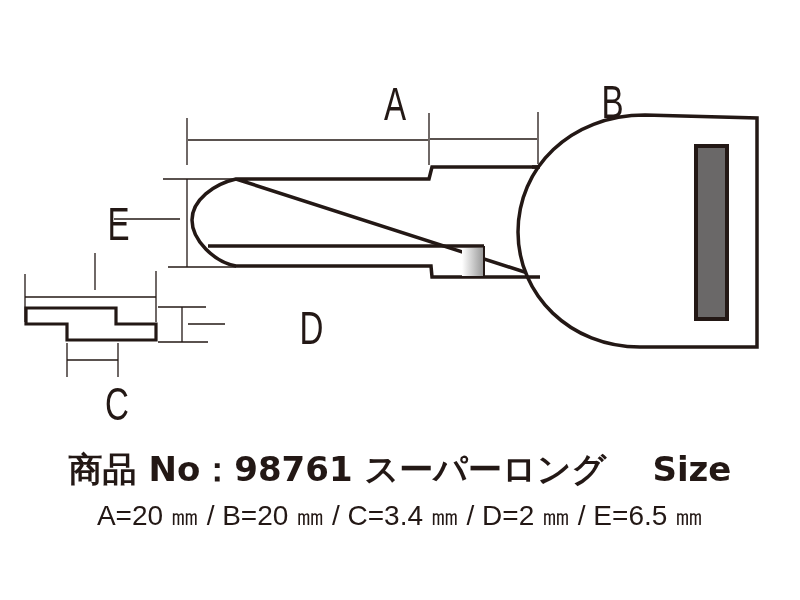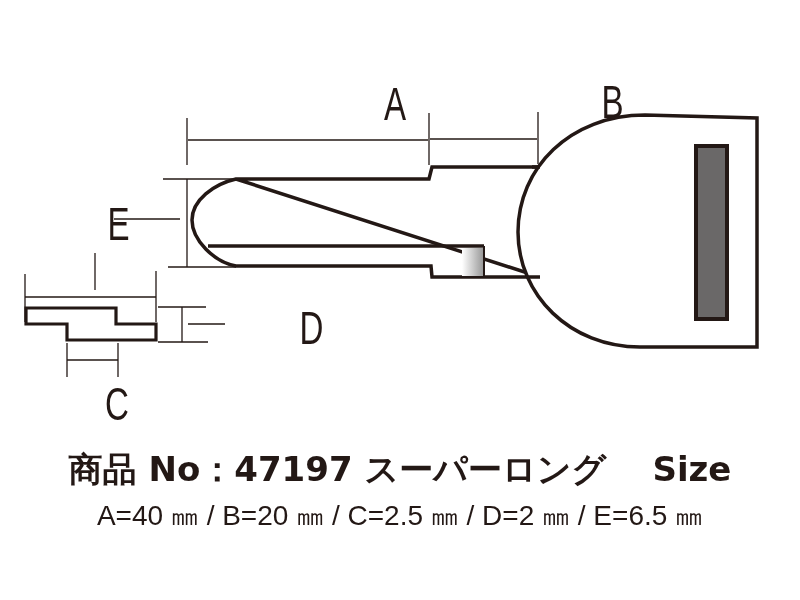--- a/index.html
+++ b/index.html
@@ -70,16 +70,16 @@
     <text class="dimlabel" x="247" y="344" text-anchor="middle" transform="scale(0.72,1)" style="transform-origin:247px 324px">D</text>
 
     <line x1="67" y1="343" x2="67" y2="377" stroke="#231815" stroke-width="1.3"></line>
     <line x1="118" y1="343" x2="118" y2="377" stroke="#231815" stroke-width="1.3"></line>
     <line x1="67" y1="360" x2="118" y2="360" stroke="#231815" stroke-width="1.3"></line>
     <text class="dimlabel" x="95" y="420" text-anchor="middle" transform="scale(0.72,1)" style="transform-origin:95px 400px">C</text>
   </g>
 </svg>
 
 <div id="caption-line1" class="caption">
-  <span>商品 No：</span><span>47197</span><span> </span><span>スーパーロング</span><span class="gap"></span><span>Size</span>
+  <span>商品 No：</span><span>98761</span><span> </span><span>スーパーロング</span><span class="gap"></span><span>Size</span>
 </div>
 
-<div id="caption-line2" class="caption">A=40 ㎜ / B=20 ㎜ / C=2.5 ㎜ / D=2 ㎜ / E=6.5 ㎜</div>
+<div id="caption-line2" class="caption">A=20 ㎜ / B=20 ㎜ / C=3.4 ㎜ / D=2 ㎜ / E=6.5 ㎜</div>
 
 </body></html>

